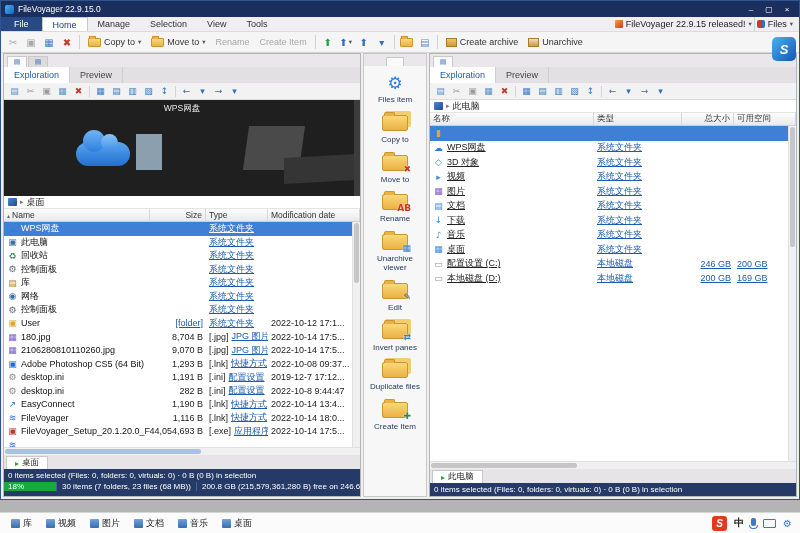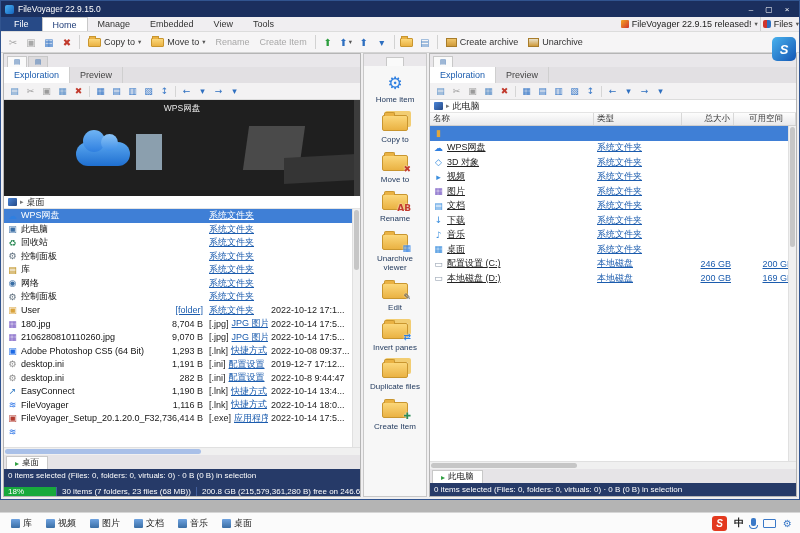--- a/index.html
+++ b/index.html
@@ -12,21 +12,21 @@
   .titlebar{height:16px;background:#1b2f5e;color:#fff;display:flex;align-items:center;padding:0 4px;gap:4px}
   .app-ico{width:9px;height:9px;background:linear-gradient(135deg,#47b0f0,#1565c0);border-radius:2px;flex:none}
   .title{font-size:8.5px}
   .wincontrols{margin-left:auto;display:flex;gap:2px}
   .wc{width:16px;height:12px;display:flex;align-items:center;justify-content:center;font-size:8px;color:#fff}
   
   .ribbontabs{height:15px;background:#f0eef1;display:flex;align-items:stretch;border-bottom:1px solid #dcdcdc}
   .filebtn{background:#274a87;color:#fff;display:flex;align-items:center;padding:0 13px;font-size:9px}
   .rtab{display:flex;align-items:center;padding:0 10px;color:#333;font-size:9px}
   .rtab.active{background:#fff;color:#1e3c78;border:1px solid #c8c8c8;border-bottom:none}
-  .ribbonright{margin-left:auto;display:flex;align-items:center;}
+  .ribbonright{margin-left:auto;display:flex;align-items:center;padding-right:6px}
   .announce{display:flex;align-items:center;gap:3px;color:#222}
   .ann-ico{width:8px;height:8px;background:linear-gradient(135deg,#f5a623,#d0342c);border-radius:1px}
   .theme-ico{width:8px;height:8px;background:linear-gradient(90deg,#d0342c 50%,#2e6fc0 50%),linear-gradient(#f5d623,#2e9e3f);border-radius:2px}
   .themes{display:flex;align-items:center;gap:3px}
   .dd{font-size:6.5px;color:#555}
   
   .ribbonbar{height:21px;background:#f6f5f6;border-bottom:1px solid #d4d4d4;display:flex;align-items:center;gap:2px;padding:0 4px}
   .tbi{min-width:16px;height:17px;display:inline-flex;align-items:center;justify-content:center;font-size:10px;gap:1px}
   .tbi.dis{color:#a8a8a8}
   .tbtn{display:inline-flex;align-items:center;gap:3px;height:17px;padding:0 4px;font-size:9px;color:#333}
@@ -63,21 +63,21 @@
   .pvscroll{position:absolute;right:0;top:0;bottom:0;width:6px;background:#3c3c3c}
   
   .addrbar{height:13px;display:flex;align-items:center;gap:3px;padding:0 4px;background:#fff;border-bottom:1px solid #e4e4e4;font-size:9px;flex:none}
   .addr-ico{width:9px;height:8px;border-radius:1px;background:linear-gradient(135deg,#4a86d8,#274a87);flex:none}
   .addr-ch{font-size:7px;color:#777}
   
   .cols{height:13px;display:flex;background:linear-gradient(#fdfdfd,#e9e9eb);border-bottom:1px solid #cfcfcf;font-size:8.5px;color:#333;flex:none}
   .ch{padding:0 3px;border-right:1px solid #d8d8d8;display:flex;align-items:center;white-space:nowrap;overflow:hidden}
   .sort{font-size:6px;margin-right:2px;color:#666}
   .lc-name{width:146px}.lc-size{width:56px;justify-content:flex-end}.lc-type{width:62px}.lc-date{flex:1}
-  .rc-name{width:164px}.rc-type{width:88px}.rc-total{width:52px;justify-content:flex-end}.rc-free{flex:1;justify-content:flex-end;padding-right:12px}
+  .rc-name{width:164px}.rc-type{width:88px}.rc-total{width:52px;justify-content:flex-end}.rc-free{flex:1;justify-content:flex-start;padding-right:12px}
   
   .rows{flex:1;position:relative;overflow:hidden;background:#fff}
   .frow{display:flex;align-items:center;white-space:nowrap}
   #leftrows .frow{height:13.5px}
   #rightrows .frow{height:14.5px}
   .frow.sel{background:#3f7fd6;color:#fff}
   .frow.sel .tlink,.frow.sel .nm,.frow.sel .rname,.frow.sel .fc{color:#fff}
   .fc{padding:0 3px;display:flex;align-items:center;overflow:hidden;white-space:nowrap}
   .fico{width:11px;margin-right:3px;text-align:center;font-size:9px;flex:none}
   .nm{color:#111}
@@ -87,21 +87,21 @@
   .lnk{color:#1b5cae;text-decoration:underline}
   .vscroll{position:absolute;right:0;top:0;bottom:0;width:8px;background:#f0f0f0;border-left:1px solid #e0e0e0}
   .vthumb{margin:1px;background:#c6c6c6;border-radius:3px}
   .hscroll{height:8px;background:#f0f0f0;border-top:1px solid #e0e0e0;position:relative;flex:none}
   .hthumb{position:absolute;left:1px;top:1px;height:5px;width:55%;background:#a9c0e8;border-radius:3px}
   
   .btabs{height:14px;background:#e6e4e7;display:flex;align-items:flex-end;gap:2px;padding:0 2px;flex:none}
   .btab{height:13px;background:#fff;border:1px solid #c8c8c8;border-bottom:none;display:flex;align-items:center;gap:3px;padding:0 8px;font-size:8.5px}
   .btab-ico{color:#2e9e3f;font-size:8px}
   .status1{height:13px;background:#263a68;color:#fff;font-size:8px;display:flex;align-items:center;padding:0 4px;white-space:nowrap;overflow:hidden;flex:none}
-  .status2{height:14px;background:#263a68;color:#fff;font-size:8px;display:flex;align-items:flex-end;white-space:nowrap;overflow:hidden;flex:none}
+  .status2{height:14px;background:#263a68;color:#fff;font-size:8px;display:flex;align-items:flex-start;white-space:nowrap;overflow:hidden;flex:none}
   .prog{background:#17a93c;display:flex;align-items:center;padding:0 4px;width:52px;flex:none}
   .seg{display:flex;align-items:center;padding:0 5px;border-left:1px solid #44619e;overflow:hidden}
   
   .midcol{width:64px;flex:none;background:#f7f7f7;border:1px solid #c8c8c8;display:flex;flex-direction:column;align-items:center}
   .midtabs{height:12px;width:100%;background:#e9e7ea;display:flex;justify-content:center;align-items:flex-end}
   .midtab{width:18px;height:9px;background:#fafafa;border:1px solid #c8c8c8;border-bottom:none}
   .mlist{flex:1;width:100%;display:flex;flex-direction:column;align-items:center;padding-top:2px;overflow:hidden}
   .mitem{width:100%;display:flex;flex-direction:column;align-items:center;gap:2px;padding:4px 1px 3px}
   .micon{height:22px;display:flex;align-items:center;justify-content:center;position:relative}
   .mlabel{font-size:8px;color:#223a5e;text-align:center;line-height:1.1}
@@ -136,21 +136,21 @@
         <span class="wc g">▢</span>
         <span class="wc">×</span>
       </span>
     </div>
 
     <div class="ribbontabs">
       <span class="filebtn">File</span>
       <span id="ribbon-tabs" style="display: flex;">
           <span class="rtab active">Home</span>
           <span class="rtab">Manage</span>
-          <span class="rtab">Embedded</span>
+          <span class="rtab">Selection</span>
           <span class="rtab">View</span>
           <span class="rtab">Tools</span>
         </span>
       <span class="ribbonright">
         <span class="announce">
           <span class="ann-ico"></span>
           <span>FileVoyager 22.9.15 released!</span>
           <span class="dd g">▾</span>
         </span>
         <span class="vsep"></span>
@@ -242,20 +242,35 @@
           <div class="pshape2"></div>
           <div class="pshape3"></div>
           <div class="cloud"></div>
           <div class="pvscroll"></div>
         </div>
         <div class="addrbar">
           <span class="addr-ico"></span>
           <span class="addr-ch g">▸</span>
           <span>桌面</span>
         </div>
+        <div class="cols">
+          <div class="ch lc-name">
+              <span class="sort g">▴</span>
+              <span>Name</span>
+            </div>
+          <div class="ch lc-size">
+              <span>Size</span>
+            </div>
+          <div class="ch lc-type">
+              <span>Type</span>
+            </div>
+          <div class="ch lc-date">
+              <span>Modification date</span>
+            </div>
+        </div>
         <div class="rows" id="leftrows">
 
         <div class="frow sel">
               <div class="fc lc-name">
                 <span class="fico g" style="color: rgb(47, 127, 224);">☁</span>
                 <span class="nm">WPS网盘</span>
               </div>
               <div class="fc lc-size">
                 <span></span>
               </div>
@@ -452,21 +467,21 @@
                 <span class="tlink">快捷方式</span>
               </div>
               <div class="fc lc-date">2022-10-14 18:0...</div>
             </div>
             <div class="frow">
               <div class="fc lc-name">
                 <span class="fico g" style="color: rgb(178, 58, 46);">▣</span>
                 <span class="nm">FileVoyager_Setup_20.1.20.0_Full.exe</span>
               </div>
               <div class="fc lc-size">
-                <span>32,736,414 B</span>
+                <span>44,054,693 B</span>
               </div>
               <div class="fc lc-type">
                 <span class="ext">[.exe]</span>
                 <span class="tlink">应用程序</span>
               </div>
               <div class="fc lc-date">2022-10-14 17:5...</div>
             </div>
             <div class="frow">
               <div class="fc lc-name">
                 <span class="fico g" style="color: rgb(29, 106, 229);">≋</span>
@@ -499,21 +514,21 @@
         </div>
       </div>
 
       <div class="midcol">
         <div class="midtabs">
             <span class="midtab"></span>
           </div>
         <div class="mlist" id="mlist">
             <div class="mitem">
               <span class="micon g" style="color: rgb(47, 127, 224); font-size: 17px;">⚙</span>
-              <span class="mlabel">Home item</span>
+              <span class="mlabel">Files item</span>
             </div>
             <div class="mitem">
               <span class="micon">
                 <span class="fdr dbl"></span>
               </span>
               <span class="mlabel">Copy to</span>
             </div>
             <div class="mitem">
               <span class="micon">
                 <span class="fdr">

